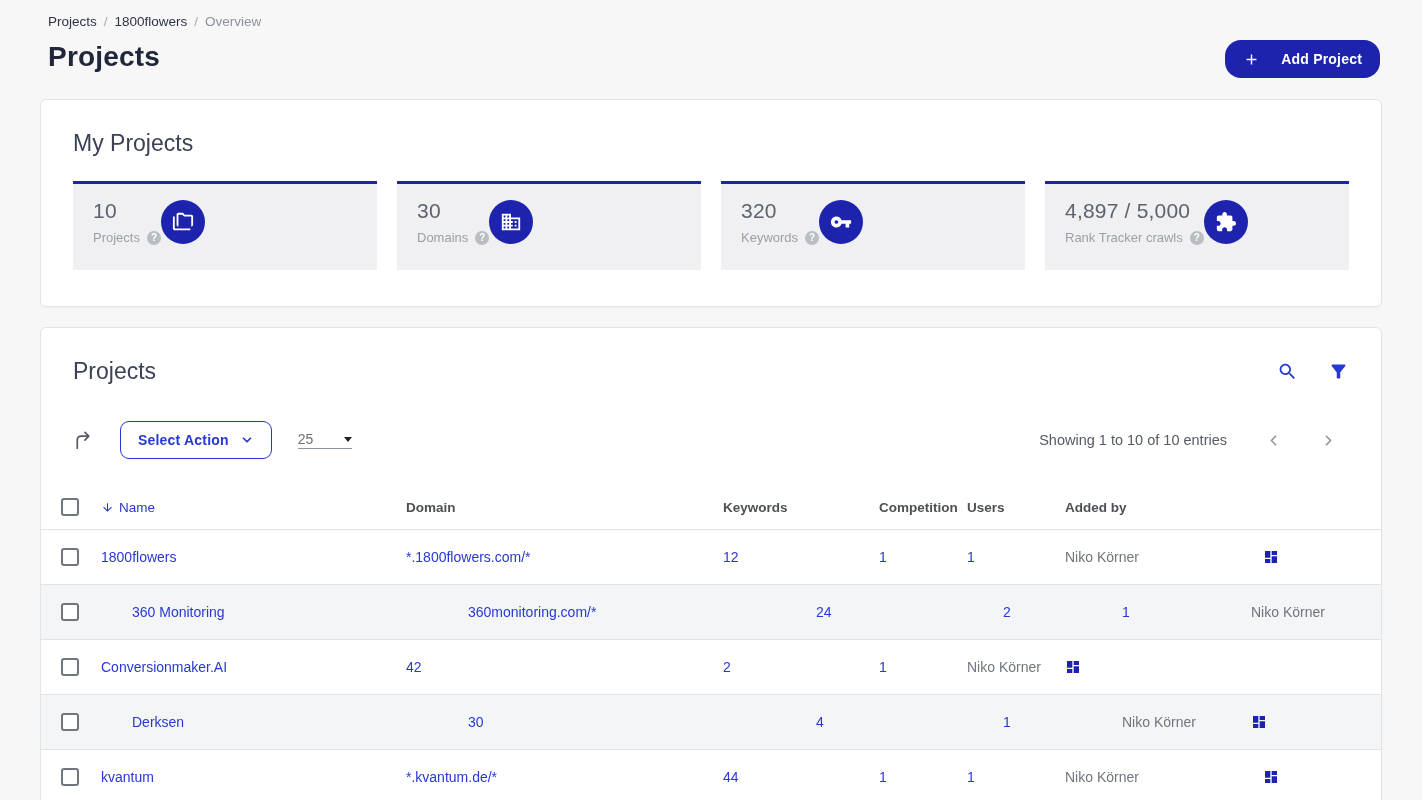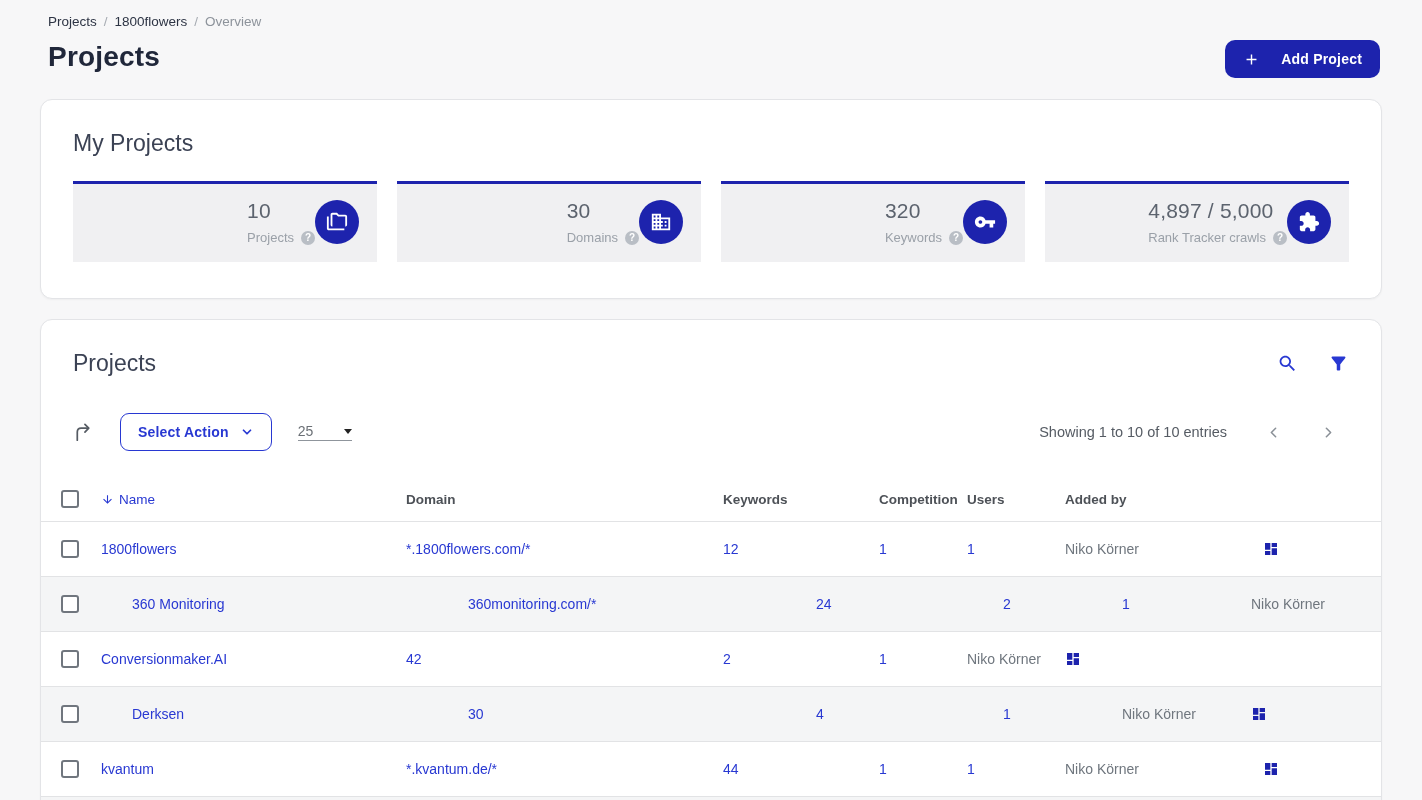--- a/index.html
+++ b/index.html
@@ -23,42 +23,42 @@
   .breadcrumb { font-size: 13.5px; color: #2d3444; display: flex; gap: 7px; align-items: center; }
   .breadcrumb .sep { color: #a6abb2; }
   .breadcrumb .crumb { cursor: pointer; }
   .breadcrumb .current { color: #8d939b; }
   h1.page-title { font-size: 28px; font-weight: 600; color: #20273a; margin-top: 12px; letter-spacing: .2px; }
 
   .add-project-btn {
     position: absolute; top: 40px; right: 42px;
     height: 38px; padding: 0 18px;
     background: var(--primary); color: #fff;
-    border: none; border-radius: 10px;
+    border: none; border-radius: 16px;
     font-family: "Liberation Sans", sans-serif;
     font-size: 14px; font-weight: 600;
     display: flex; align-items: center; gap: 21px;
     cursor: pointer; letter-spacing: .2px;
   }
 
   
   .card {
     margin: 1px 40px; background: #fff;
-    border: 1px solid var(--border); border-radius: 12px;
+    border: 1px solid var(--border); border-radius: 6px;
     box-shadow: 0 1px 2px rgba(0,0,0,.04);
   }
   .card.my-projects { margin-top: 26px; padding: 30px 32px 36px; }
   .section-title { font-size: 23px; font-weight: 500; color: #3b4254; }
 
   .stats-grid { display: grid; grid-template-columns: repeat(4, 1fr); gap: 20px; margin-top: 24px; }
   .stat-card {
     border-top: 3px solid var(--primary);
     background: #f0f0f2;
-    padding: 15px 18px 17px 20px;
-    display: flex; justify-content: flex-end; align-items: center;
+    padding: 15px 18px 25px 20px;
+    display: flex; justify-content: flex-start; align-items: center;
     cursor: pointer;
   }
   .stat-value { font-size: 21px; color: #5c636e; letter-spacing: .2px; }
   .stat-label-row { margin-top: 7px; display: flex; align-items: center; gap: 7px; }
   .stat-label { font-size: 13px; color: var(--muted); }
   .help-icon {
     width: 14px; height: 14px; border-radius: 50%;
     background: #b9bec5; color: #fff;
     font-size: 10px; font-weight: 700;
     display: inline-flex; align-items: center; justify-content: center;

